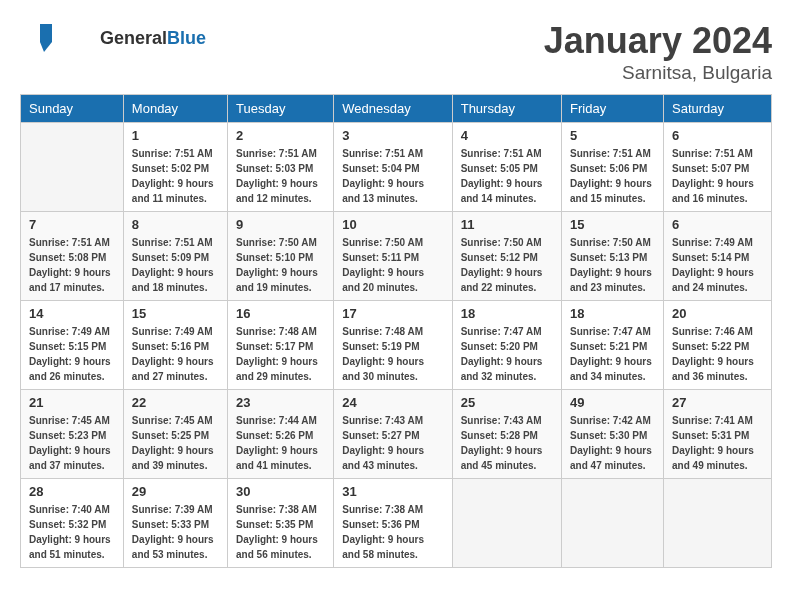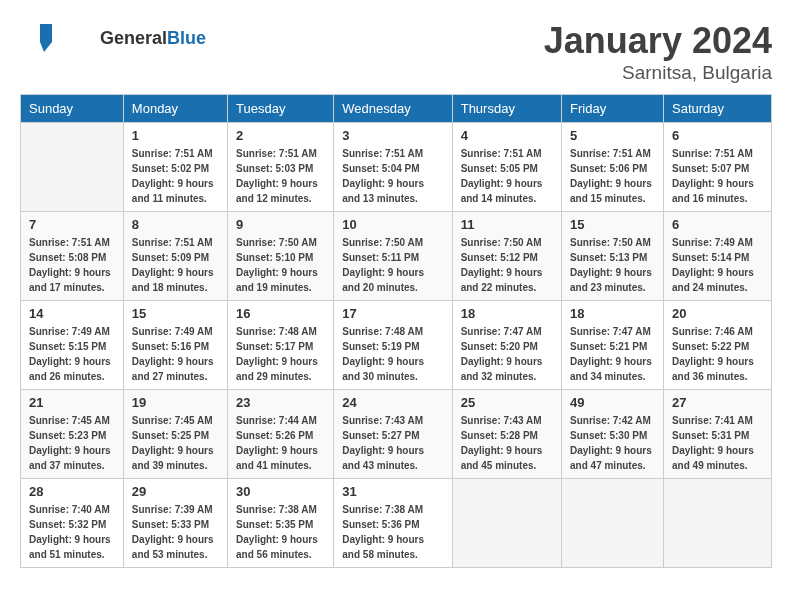--- a/index.html
+++ b/index.html
@@ -166,21 +166,21 @@
         <td><span class="day-num">18</span>
         <span class="day-info">Sunrise: 7:47 AM<br>Sunset: 5:20 PM<br>Daylight: 9 hours and 32 minutes.</span></td>
         <td><span class="day-num">18</span>
         <span class="day-info">Sunrise: 7:47 AM<br>Sunset: 5:21 PM<br>Daylight: 9 hours and 34 minutes.</span></td>
         <td><span class="day-num">20</span>
         <span class="day-info">Sunrise: 7:46 AM<br>Sunset: 5:22 PM<br>Daylight: 9 hours and 36 minutes.</span></td>
       </tr>
       <tr>
         <td><span class="day-num">21</span>
         <span class="day-info">Sunrise: 7:45 AM<br>Sunset: 5:23 PM<br>Daylight: 9 hours and 37 minutes.</span></td>
-        <td><span class="day-num">19</span>
+        <td><span class="day-num">22</span>
         <span class="day-info">Sunrise: 7:45 AM<br>Sunset: 5:25 PM<br>Daylight: 9 hours and 39 minutes.</span></td>
         <td><span class="day-num">23</span>
         <span class="day-info">Sunrise: 7:44 AM<br>Sunset: 5:26 PM<br>Daylight: 9 hours and 41 minutes.</span></td>
         <td><span class="day-num">24</span>
         <span class="day-info">Sunrise: 7:43 AM<br>Sunset: 5:27 PM<br>Daylight: 9 hours and 43 minutes.</span></td>
         <td><span class="day-num">25</span>
         <span class="day-info">Sunrise: 7:43 AM<br>Sunset: 5:28 PM<br>Daylight: 9 hours and 45 minutes.</span></td>
         <td><span class="day-num">49</span>
         <span class="day-info">Sunrise: 7:42 AM<br>Sunset: 5:30 PM<br>Daylight: 9 hours and 47 minutes.</span></td>
         <td><span class="day-num">27</span>

